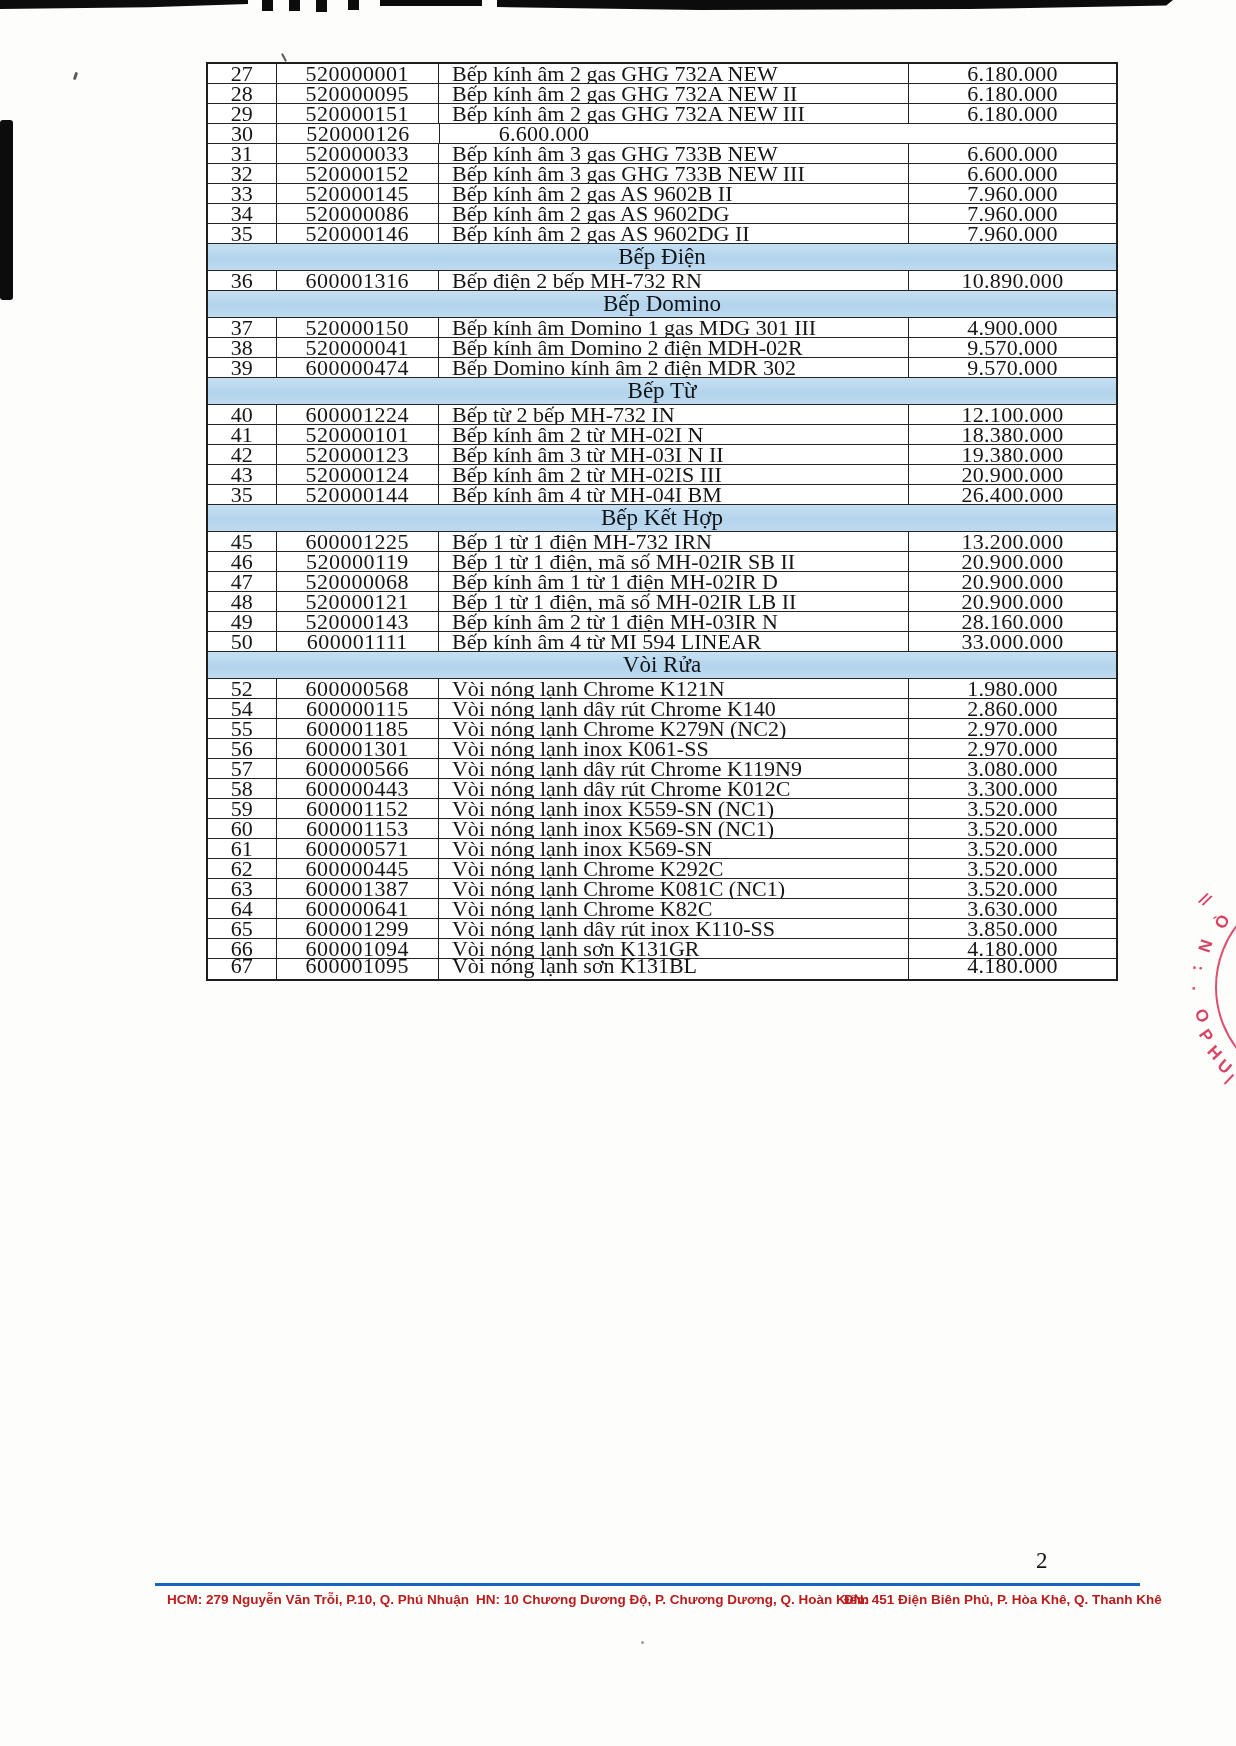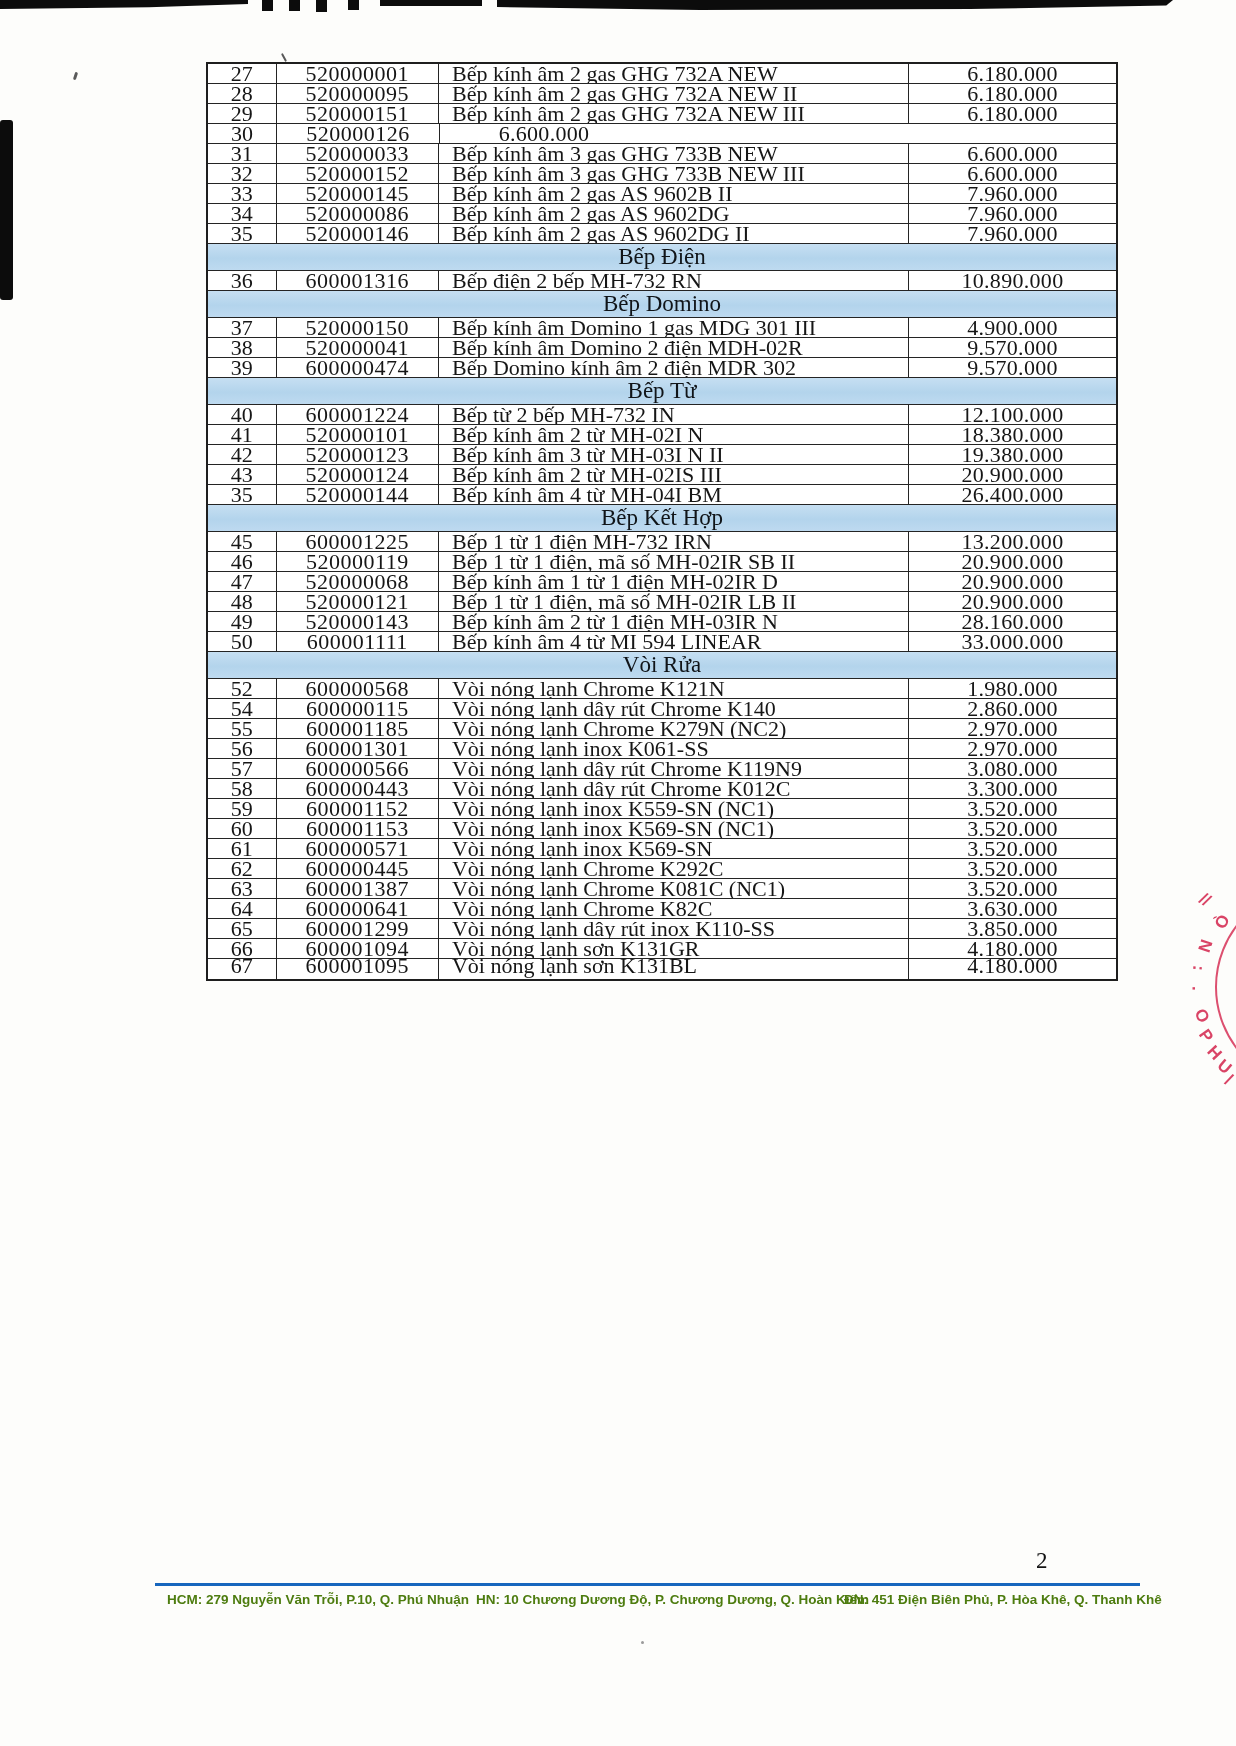--- a/index.html
+++ b/index.html
@@ -42,21 +42,21 @@
   .stamp{position:absolute;left:1100px;top:860px;width:136px;height:260px;pointer-events:none;}
   .stamp .ring{position:absolute;border-radius:50%;border:2.5px solid #d63056;opacity:.85;}
   .stamp .ring-inner{left:115px;top:25px;width:200px;height:200px;}
   .stamp .glyph{position:absolute;color:#d63056;font-family:"Liberation Sans",sans-serif;
                 font-weight:bold;font-size:17px;opacity:.9;}
 
   
   .footer-rule{position:absolute;left:155px;top:1583px;width:985px;height:3px;background:#1766bd;}
   .page-number{position:absolute;left:1036px;top:1548px;font-size:23px;color:#121212;}
   .footer-address{position:absolute;top:1592px;font-family:"Liberation Sans","DejaVu Sans",sans-serif;
-                  font-weight:bold;font-size:13.5px;color:#4d7c0f;white-space:nowrap;}
+                  font-weight:bold;font-size:13.5px;color:#b91c1c;white-space:nowrap;}
   #addr-hcm{left:167px;} #addr-hn{left:476px;} #addr-dn{left:844px;}
 </style>
 </head>
 <body>
 
 <div class="page">
 
   <div class="art" id="art-bar-left"></div>
   <div class="art" id="art-dash-1"></div>
   <div class="art" id="art-dash-2"></div>

